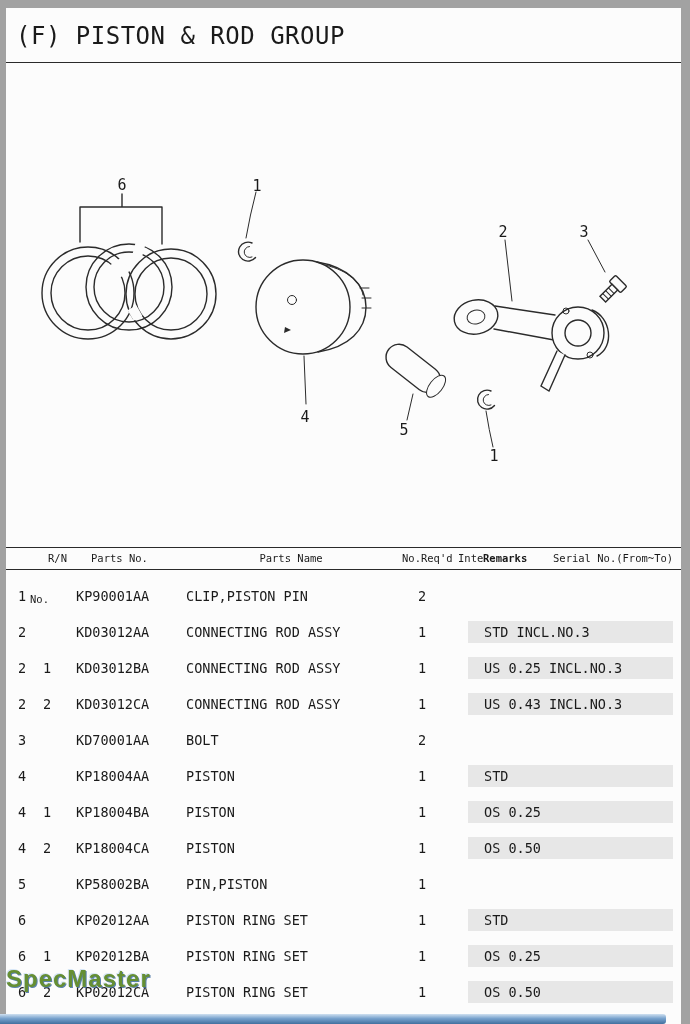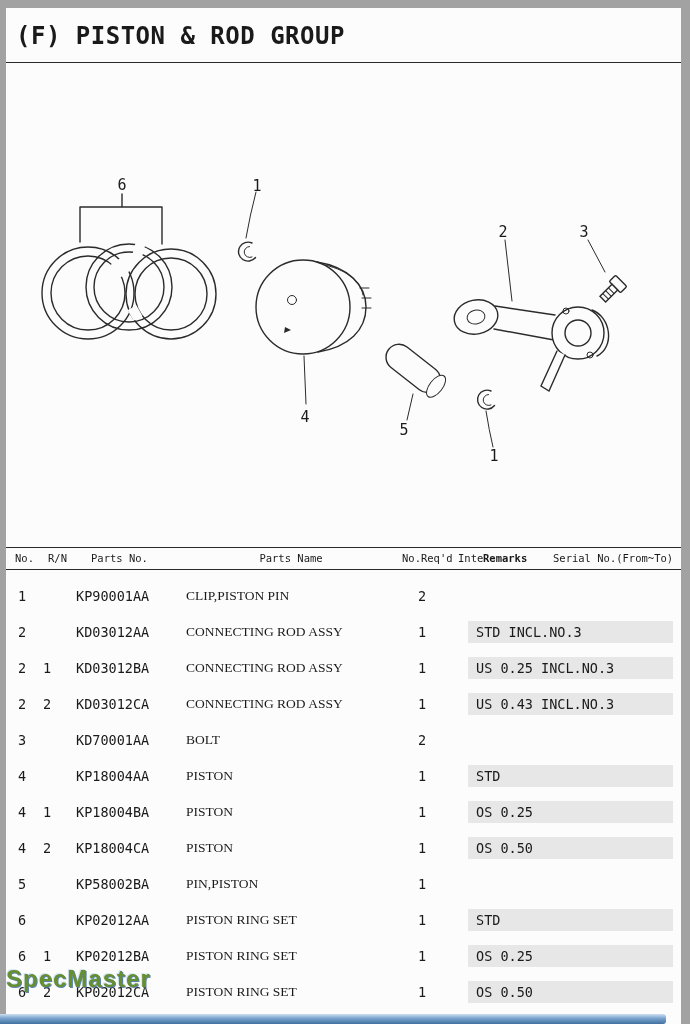--- a/index.html
+++ b/index.html
@@ -10,63 +10,63 @@
     font-family:"DejaVu Sans Mono", monospace;
     overflow:hidden;
     color:#1a1a1a;
   }
   .page {
     position:absolute; top:8px; left:6px; right:9px; bottom:0;
     background:#fcfcfc;
   }
   .page-title {
     position:absolute; left:10px; top:14px;
-    font-size:24px; font-weight:bold; letter-spacing:0.5px;
+    font-size:24px; font-weight:normal; letter-spacing:0.5px;
     white-space:nowrap;
   }
   .hrule { position:absolute; left:0; right:0; height:1px; background:#2a2a2a; }
   .rule-title  { top:54px; }
   .rule-head-top { top:539px; }
   .rule-head-bot { top:561px; }
 
   .diagram-svg { position:absolute; left:0; top:0; width:675px; height:540px; }
   .diagram-svg text {
     font-family:"DejaVu Sans Mono", monospace;
     font-size:15px; fill:#1a1a1a;
   }
 
   .thead { position:absolute; left:0; right:0; top:540px; height:21px; font-size:10.5px; }
   .thead span { position:absolute; top:4px; white-space:nowrap; }
-  .h-no      { left:9px; }
+  .h-no      { left:24px;margin-top:41px; }
   .h-rn      { left:42px; }
   .h-pno     { left:85px;  width:80px; }
   .h-pname   { left:240px; width:90px; text-align:center; }
   .h-req     { left:396px; }
   .h-inte    { left:452px; }
   .h-remarks { left:477px;font-weight:bold; }
   .h-serial  { left:547px; }
 
   .tbody {
     position:absolute; left:0; right:0; top:564px;
     padding-top:6px;
     display:flex; flex-direction:column;
     font-size:13.5px;
   }
   .trow { display:flex; align-items:center; height:36px; width:675px; }
   .c-no    { width:34px; padding-left:12px; }
   .c-rn    { width:30px; padding-left:3px; }
   .c-pno   { width:112px; padding-left:6px; }
-  .c-pname { width:212px; padding-left:4px; white-space:nowrap;font-family:Liberation Serif, serif; }
+  .c-pname { width:212px; padding-left:4px; white-space:nowrap; }
   .c-req   { width:56px; text-align:center; }
   .c-remarks {
     flex:1; margin-left:18px; margin-right:8px;
     height:22px; line-height:22px; white-space:nowrap;
   }
   .c-remarks.shaded { background:#e7e7e7; }
-  .remark-text { padding-left:8px; }
+  .remark-text { padding-left:16px; }
 
   .watermark {
     position:absolute; left:0px; top:957px;
     font-family:"Liberation Sans", sans-serif;
     font-weight:bold; font-size:24px;
     color:#4d7c0f; opacity:0.85;
     text-shadow:1px 1px 0 #3f6da0, -1px -1px 0 #cfe2f5;
     z-index:5; letter-spacing:1px;
   }
   .bottom-bar {

